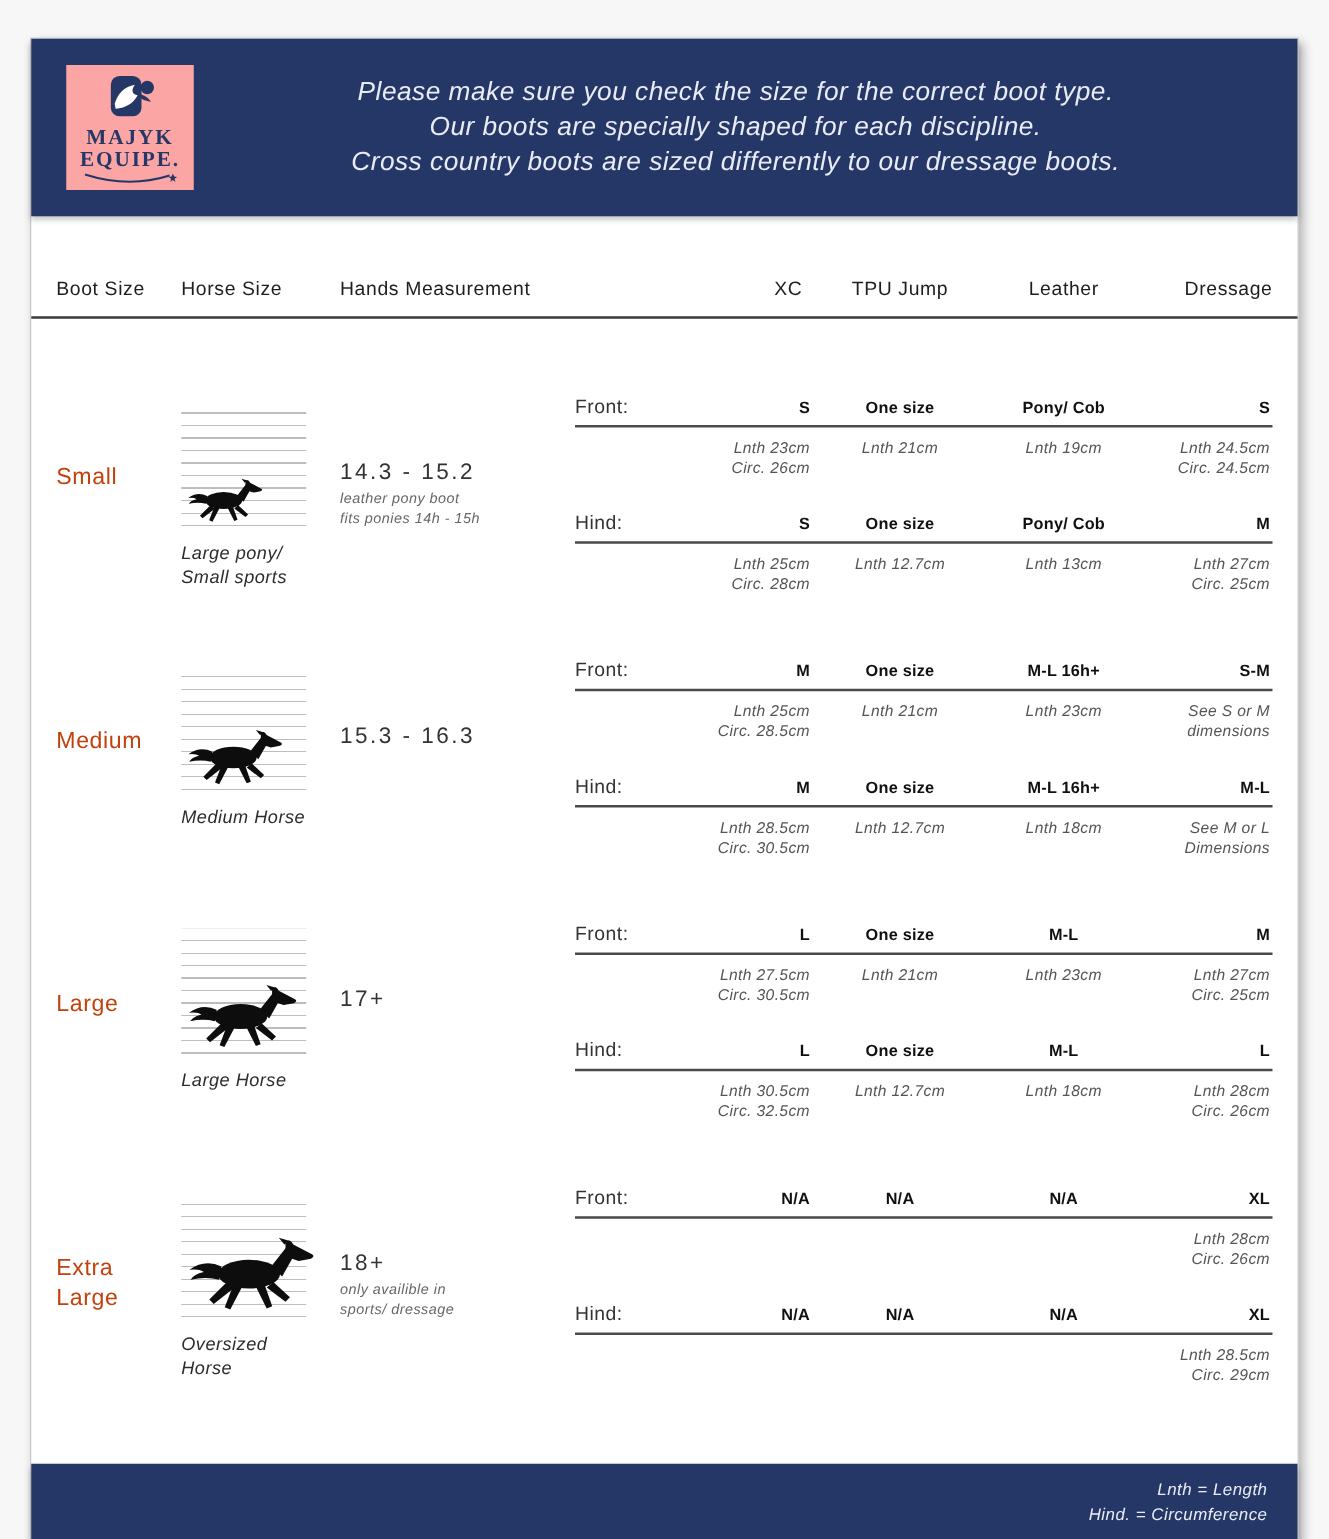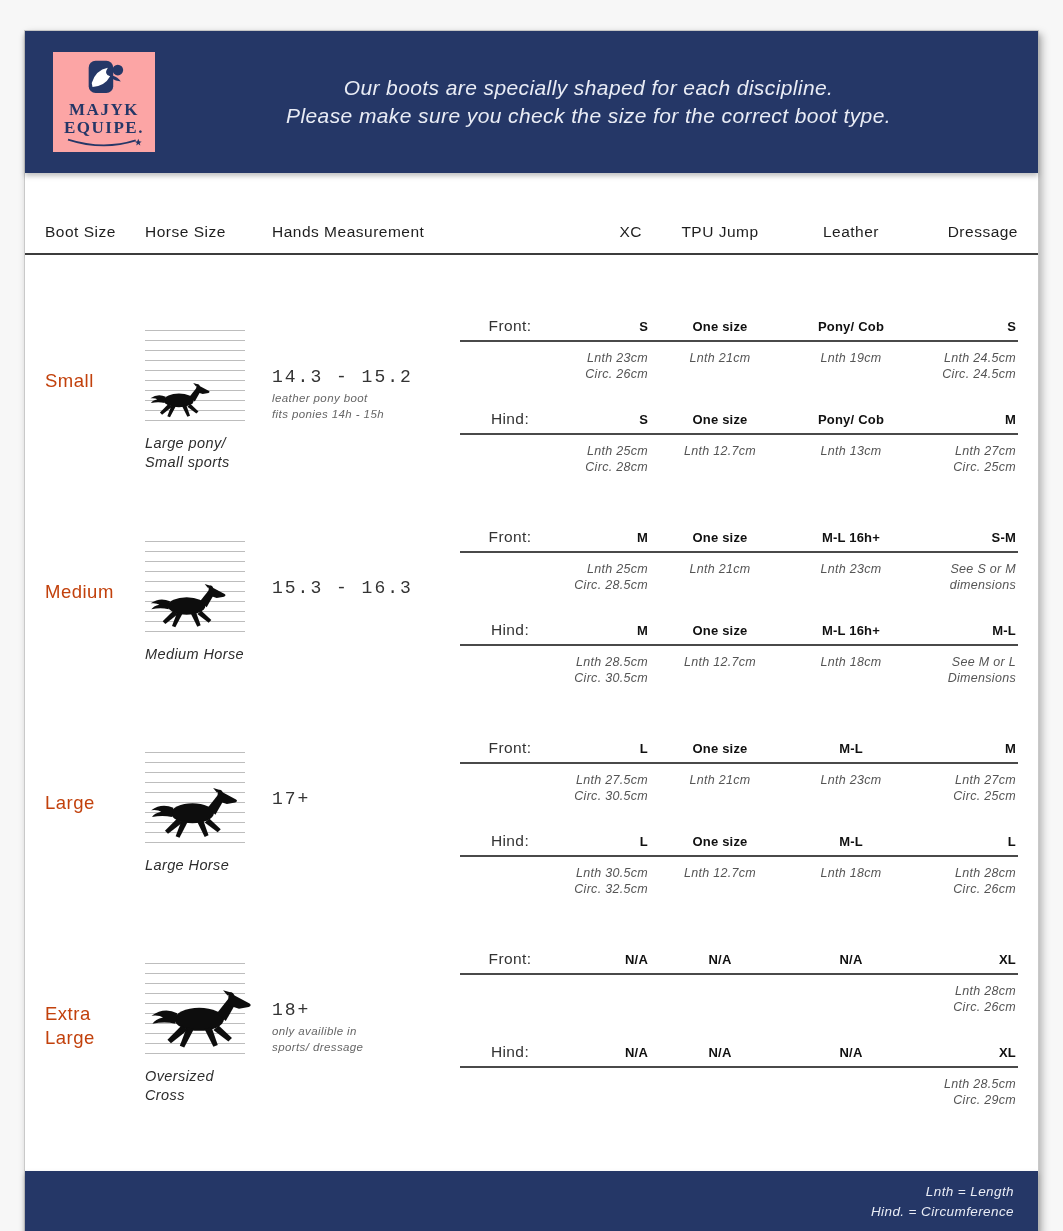--- a/index.html
+++ b/index.html
@@ -50,32 +50,32 @@
   .ruled-box {
     width:100px; height:104px; margin-top:4px; position:relative;
     background:repeating-linear-gradient(to bottom, transparent 0px, transparent 9px, #bdbdbd 9px, #bdbdbd 10px);
   }
   .horse { position:absolute; left:3px; bottom:4px; overflow:visible; }
   .horse-caption {
     font-style:italic; font-size:14.5px; color:#2d2d2d; margin-top:9px;
     letter-spacing:0.4px; line-height:1.3; white-space:pre-line;
   }
   .hands { padding-top:50px; }
-  .hands-val { font-size:18px; color:#333; letter-spacing:2px;font-family:Liberation Mono, monospace; }
+  .hands-val { font-size:18px; color:#333; letter-spacing:2px; }
   .hands-note {
     font-style:italic; font-size:11.5px; color:#666; margin-top:4px;
     line-height:1.35; letter-spacing:0.4px; white-space:pre-line;
   }
   
   .sub + .sub { margin-top:14px; }
   .size-line {
     display:grid; grid-template-columns:100px 90px 140px 122px 1fr;
     align-items:baseline;
   }
-  .sl-label { font-size:15.5px; color:#333; letter-spacing:0.4px;text-align:center; }
+  .sl-label { font-size:15.5px; color:#333; letter-spacing:0.4px; }
   .sz { font-weight:bold; font-size:13px; color:#101010; letter-spacing:0.2px; }
   .al-r { text-align:right; padding-right:2px; }
   .al-c { text-align:center; }
   .sub-rule { border-top:2px solid #4a4a4a; margin-top:5px; }
   .dims-line {
     display:grid; grid-template-columns:100px 90px 140px 122px 1fr;
     padding-top:8px; min-height:54px;
     font-style:italic; font-size:12.5px; color:#555;
     line-height:1.3; letter-spacing:0.3px;
   }
@@ -117,22 +117,23 @@
         <path d="M41,20 Q48,22 52,28 Q45,27 40,24 Z" fill="#253767"></path>
       </svg>
       <div class="logo-word">MAJYK</div>
       <div class="logo-word">EQUIPE.</div>
       <svg width="86" height="12" viewBox="0 0 90 14">
         <path d="M3,3 Q44,16 82,4" stroke="#253767" stroke-width="2" fill="none"></path>
         <path d="M85,2 L86.2,5 L89,5.4 L86.6,7 L87.4,10 L85,8.2 L82.6,10 L83.4,7 L81,5.4 L83.8,5 Z" fill="#253767"></path>
       </svg>
     </div>
     <div class="band-msg">
+      <div>Please make sure you check the size for the correct boot type.</div>
       <div>Our boots are specially shaped for each discipline.</div>
-      <div>Please make sure you check the size for the correct boot type.</div>
+      <div>Cross country boots are sized differently to our dressage boots.</div>
     </div>
   </div>
 
   <div class="table-head">
     <div>Boot Size</div>
     <div>Horse Size</div>
     <div>Hands Measurement</div>
     <div></div>
     <div class="th-xc">XC</div>
     <div class="th-c">TPU Jump</div>
@@ -364,21 +365,21 @@
     <div class="section">
       <div class="boot-label">Extra
 Large</div>
       <div>
         <div class="ruled-box">
           <svg class="horse" width="106" height="64" viewBox="0 0 120 72">
               <use href="#horse-sil"></use>
             </svg>
         </div>
         <div class="horse-caption">Oversized
-Cross</div>
+Horse</div>
       </div>
       <div class="hands">
         <div class="hands-val">18+</div>
         <div class="hands-note">only availible in
 sports/ dressage</div>
       </div>
       <div class="col-data">
         <div class="sub">
           <div class="size-line">
             <div class="sl-label">Front:</div>

